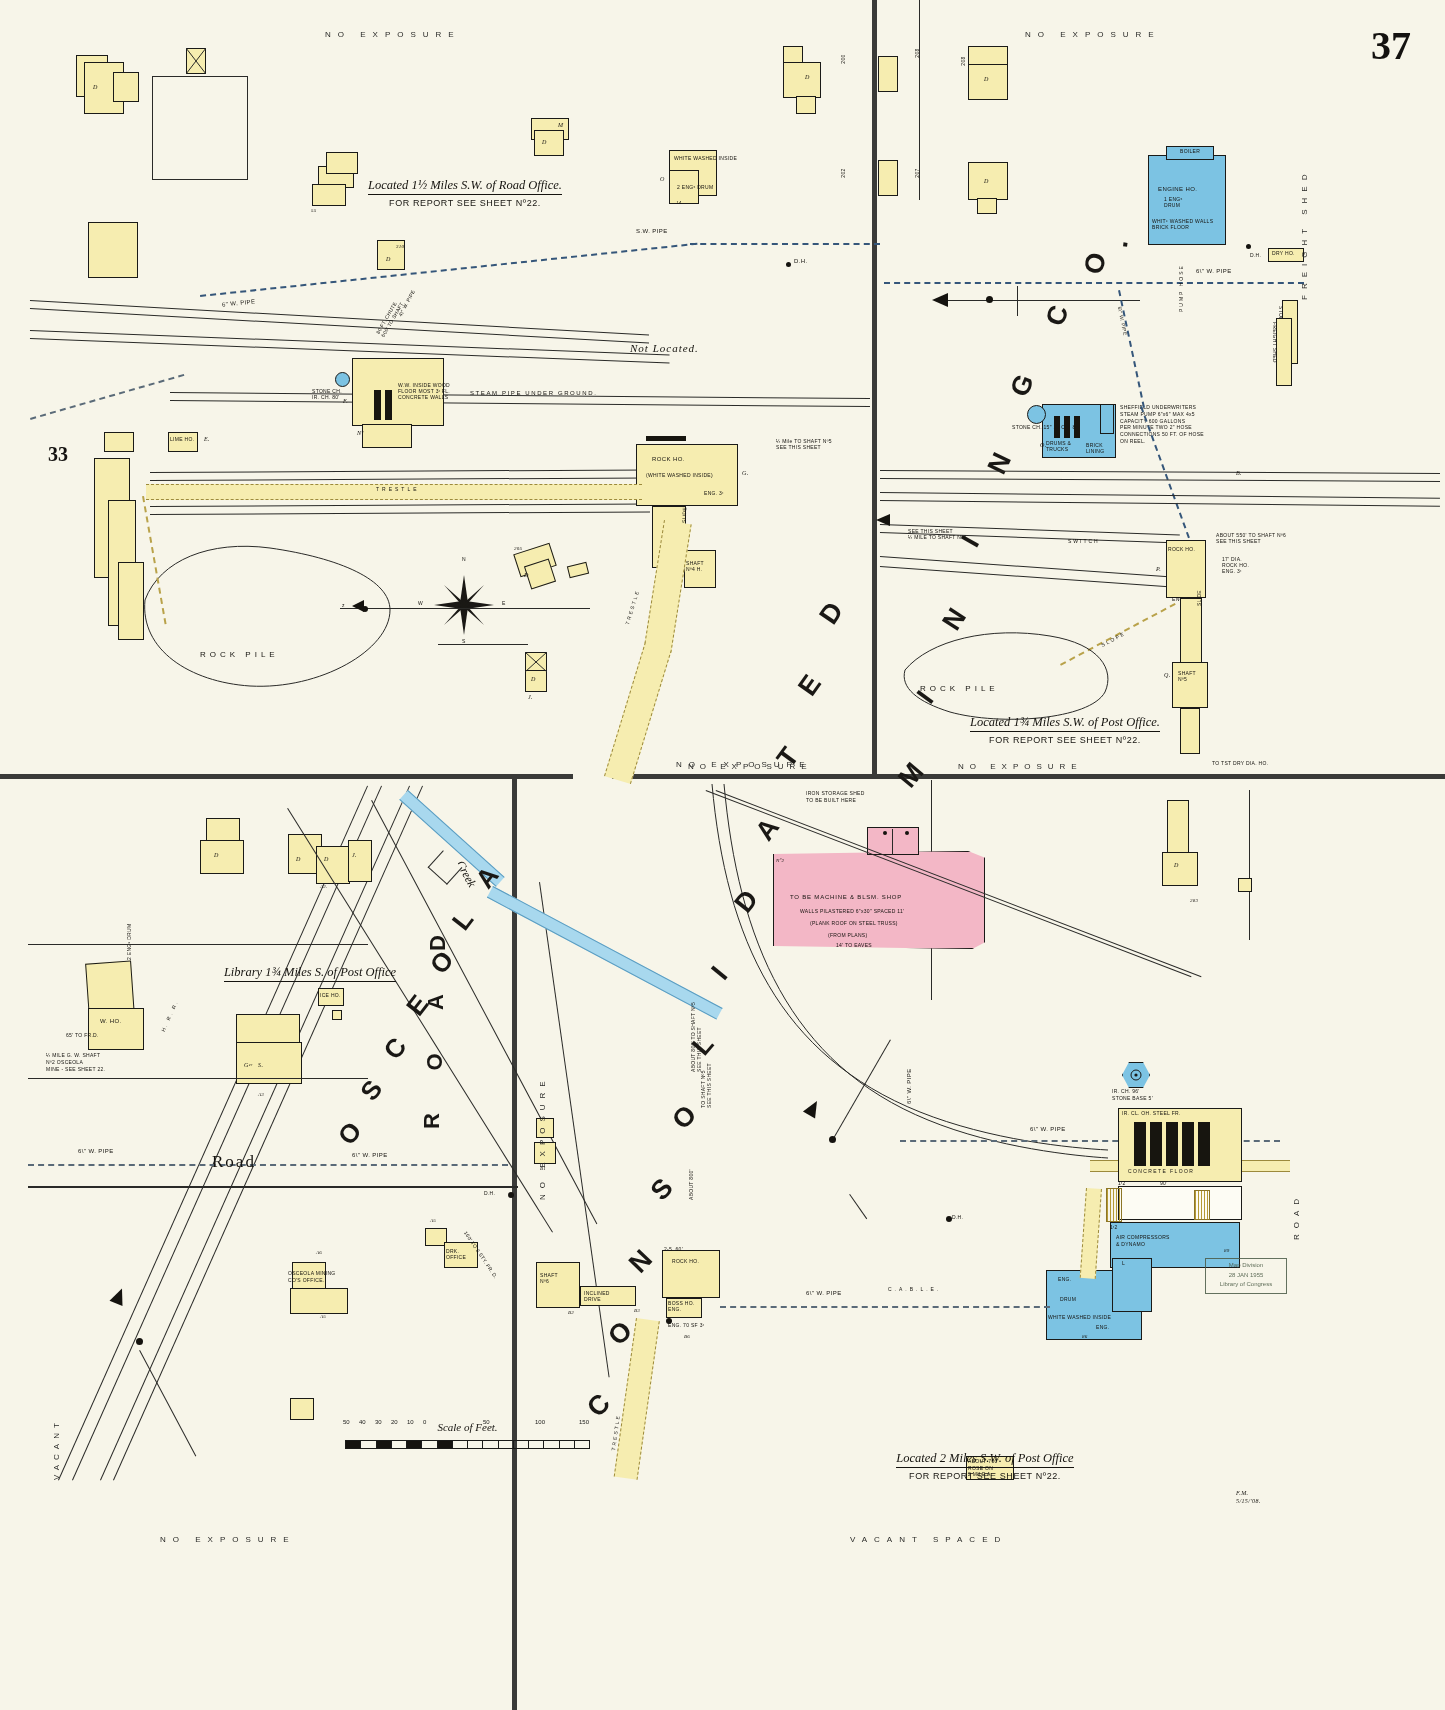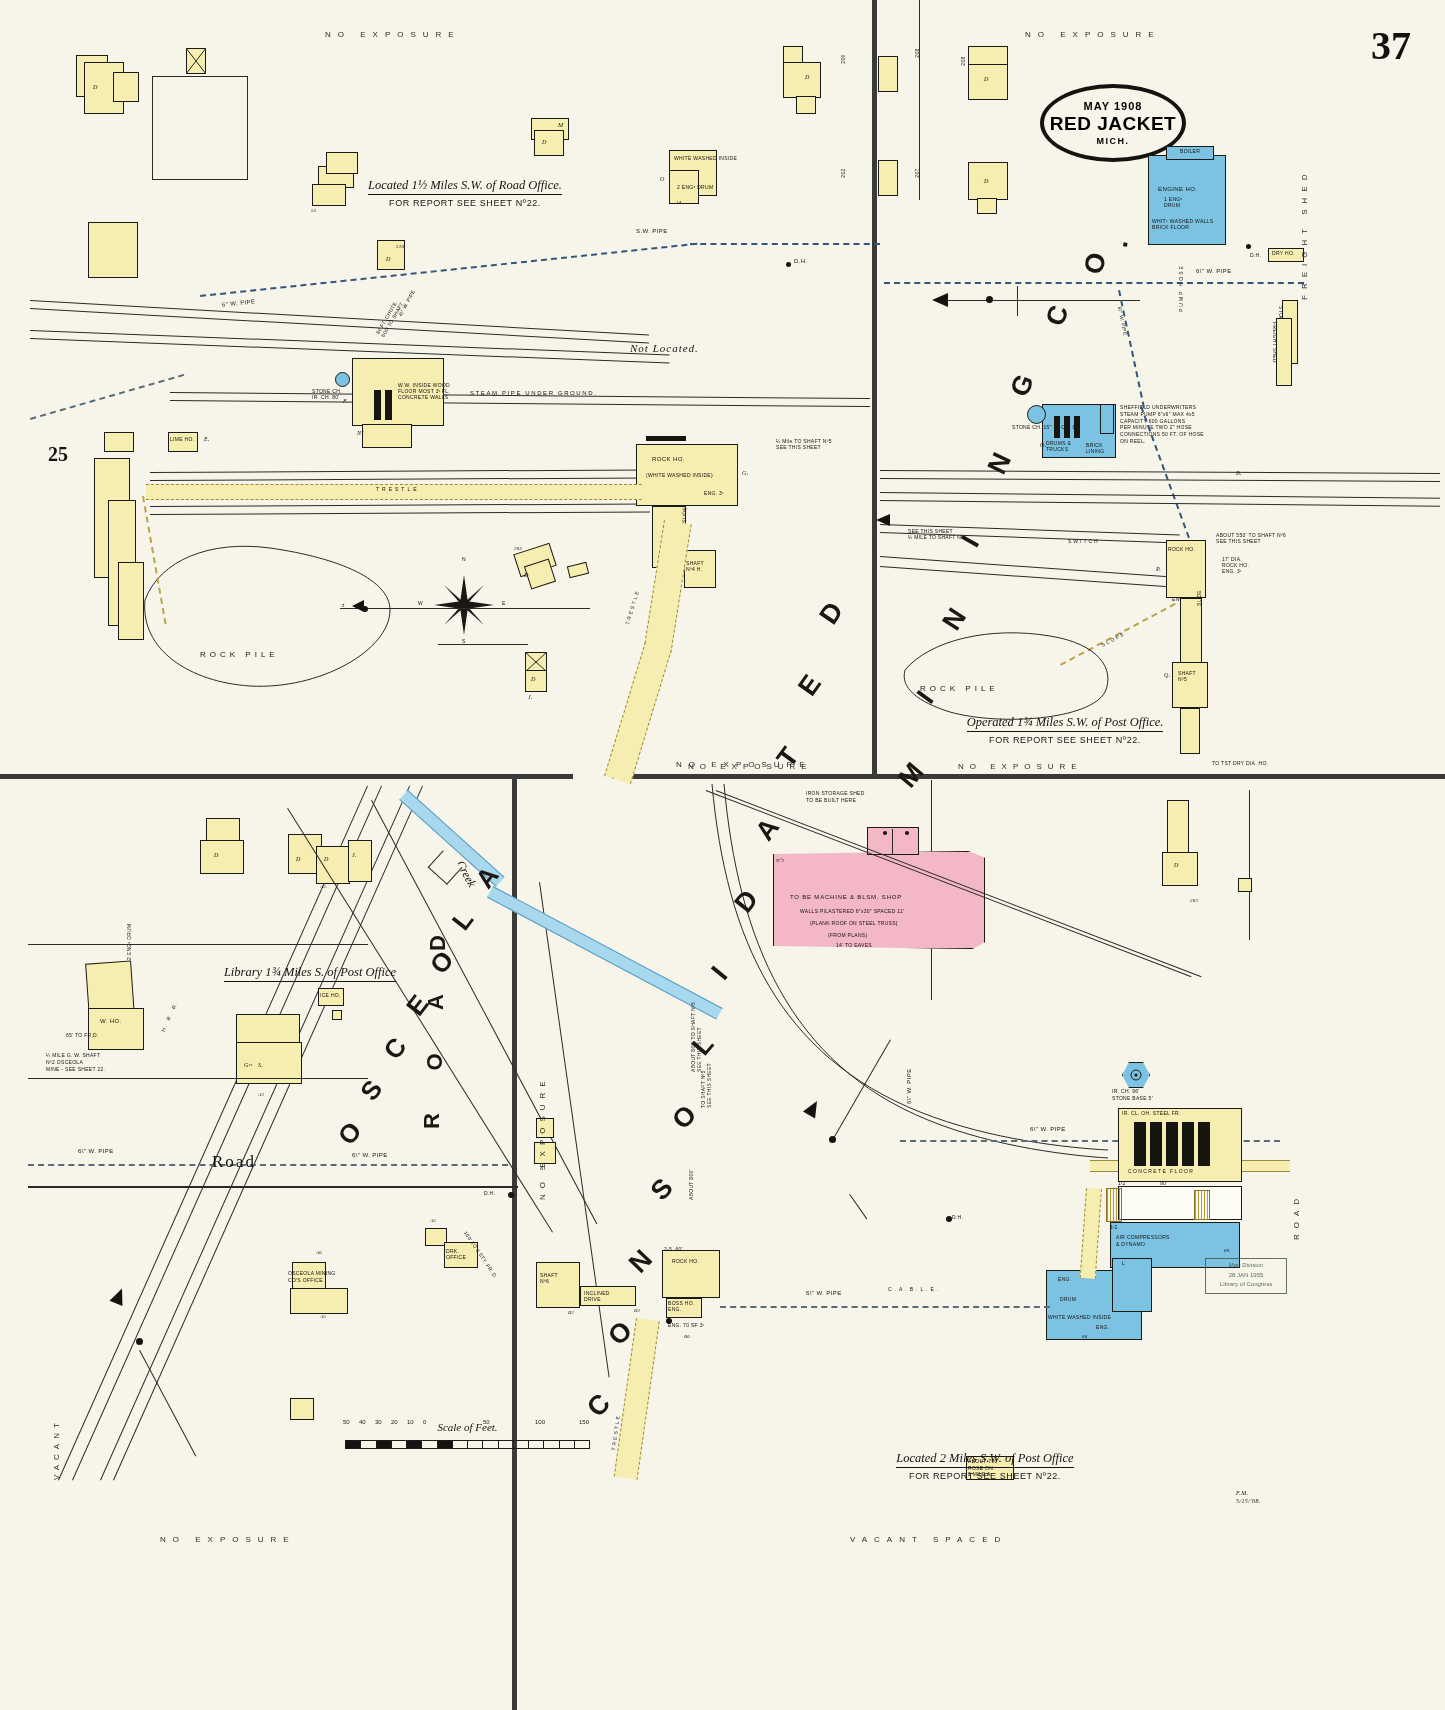--- a/index.html
+++ b/index.html
@@ -226,27 +226,22 @@
       <line x1="22" y1="0" x2="0" y2="20" stroke="#2a2a28" stroke-width="1"></line>
     </svg>
   <div class="abs hand tiny2" style="left:531px;top:676px;">D</div>
   <div class="abs hand tiny2" style="left:528px;top:694px;">J.</div>
   <div class="ln" style="left:438px;top:644px;width:90px;"></div>
 
   <div class="abs spacedv" style="left:688px;top:762px;">NO  EXPOSURE</div>
 
   <div class="abs spaced" style="left:1025px;top:30px;">NO  EXPOSURE</div>
 
-  <div id="cartouche">
-    <div class="d">MAY 1908</div>
-    <div class="n">RED JACKET</div>
-    <div class="s">MICH.</div>
-  </div>
   <div id="sheetno">37</div>
-  <div id="sheet22">25</div>
+  <div id="sheet22">33</div>
 
   <div class="bldg yel" style="left:783px;top:46px;width:20px;height:22px;"></div>
   <div class="bldg yel" style="left:783px;top:62px;width:38px;height:36px;"></div>
   <div class="bldg yel" style="left:796px;top:96px;width:20px;height:18px;"></div>
   <div class="abs hand tiny2" style="left:805px;top:74px;">D</div>
   <div class="bldg yel" style="left:878px;top:56px;width:20px;height:36px;"></div>
   <div class="bldg yel" style="left:878px;top:160px;width:20px;height:36px;"></div>
   <div class="bldg yel" style="left:968px;top:46px;width:40px;height:38px;"></div>
   <div class="bldg yel" style="left:977px;top:82px;width:20px;height:16px;"></div>
   <div class="bldg yel" style="left:968px;top:64px;width:40px;height:36px;"></div>
@@ -342,21 +337,21 @@
   <div class="dashy" style="left:1060px;top:664px;width:130px;transform:rotate(-28deg);"></div>
   <div class="abs blk tiny" style="left:1100px;top:636px;transform:rotate(-28deg);letter-spacing:2px;">SLOPE</div>
   <div class="abs hand tiny2" style="left:1236px;top:470px;">B.</div>
 
   <svg class="abs" style="left:900px;top:600px;" width="220" height="130">
     <path d="M5 70 C30 40 90 26 150 36 C200 44 215 70 205 92 C190 120 100 126 50 112 C18 102 0 88 5 70 Z" fill="none" stroke="#2a2a28" stroke-width="1"></path>
   </svg>
   <div class="abs blk tiny2" style="left:920px;top:684px;letter-spacing:4px;font-size:8px;">ROCK PILE</div>
 
   <div class="capt" style="left:890px;top:712px;width:350px;">
-    <div class="l1">Operated 1¾ Miles S.W. of Post Office.</div>
+    <div class="l1">Located 1¾ Miles S.W. of Post Office.</div>
     <div class="l2">FOR REPORT SEE SHEET Nº22.</div>
   </div>
   <div class="abs spacedv" style="left:958px;top:762px;">NO  EXPOSURE</div>
   <div class="abs spacedv" style="left:1300px;top:300px;transform:rotate(-90deg);transform-origin:0 0;">FREIGHT  SHED</div>
 
   <div class="abs spacedv" style="left:52px;top:1480px;transform:rotate(-90deg);transform-origin:0 0;letter-spacing:5px;">VACANT</div>
   <div class="abs spaced" style="left:160px;top:1535px;">NO  EXPOSURE</div>
 
   <div class="rail" style="left:58px;top:1480px;width:760px;transform:rotate(-66deg);"></div>
   <div class="rail" style="left:72px;top:1480px;width:760px;transform:rotate(-66deg);"></div>

